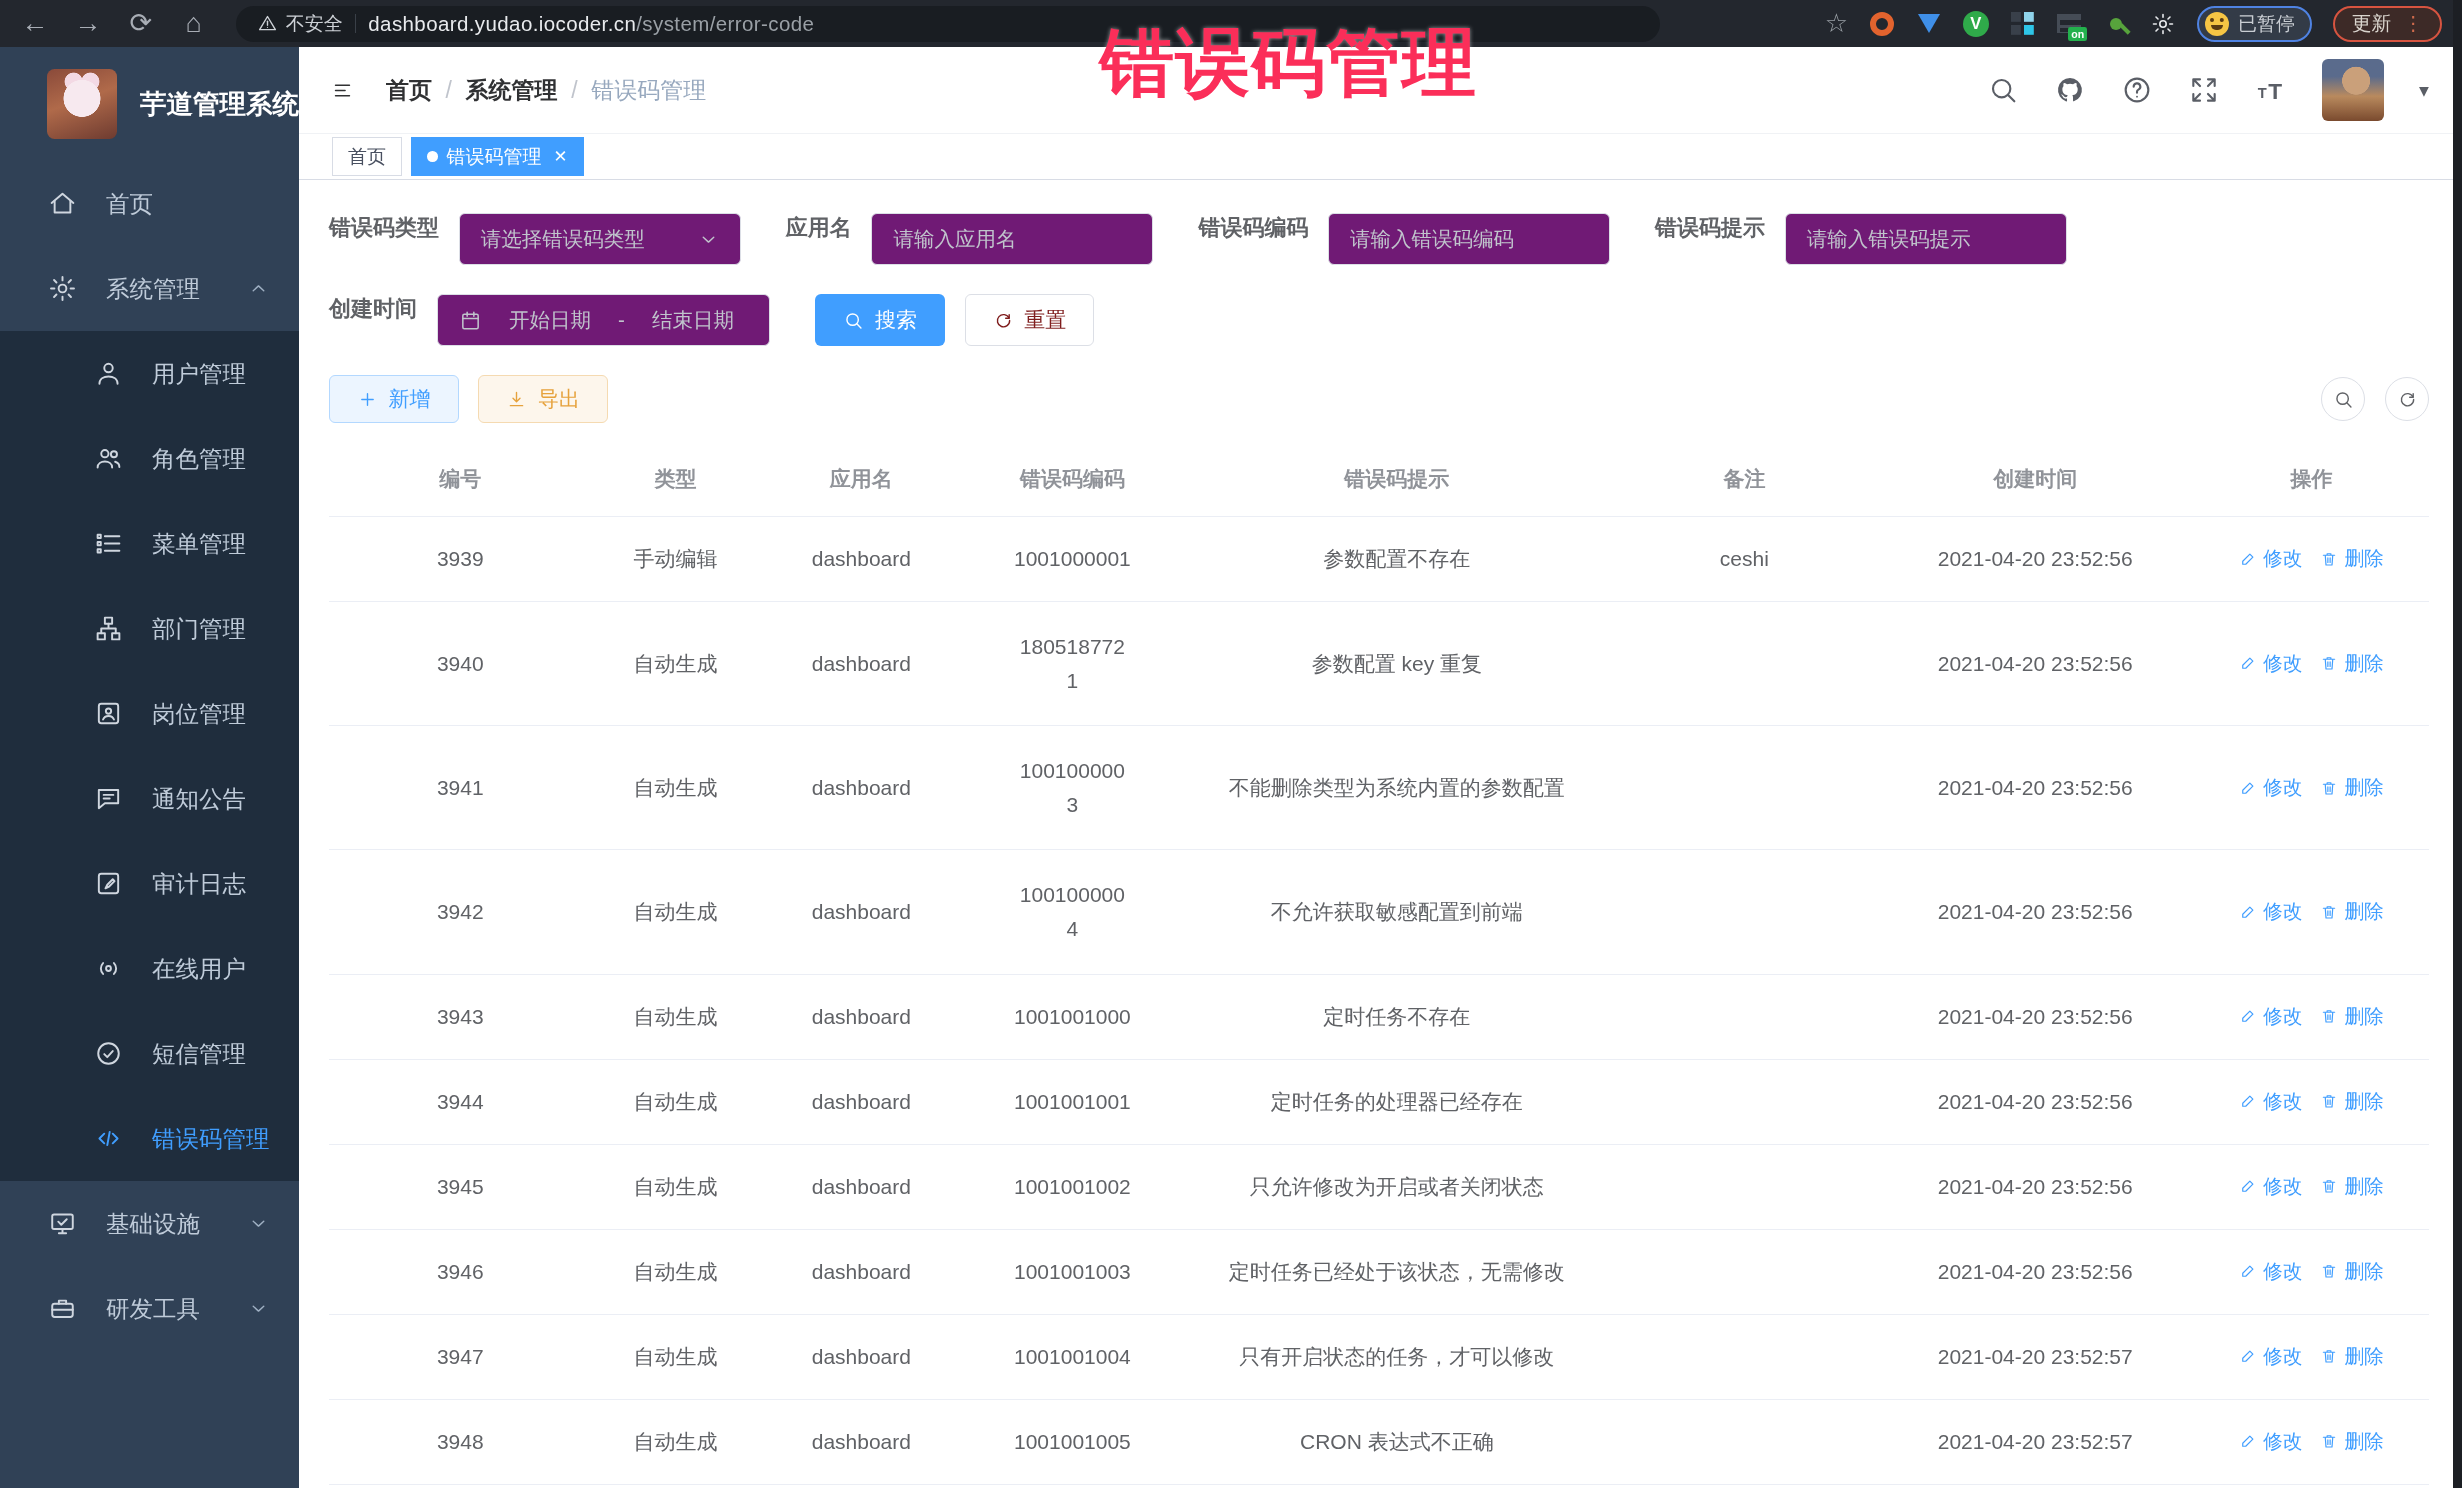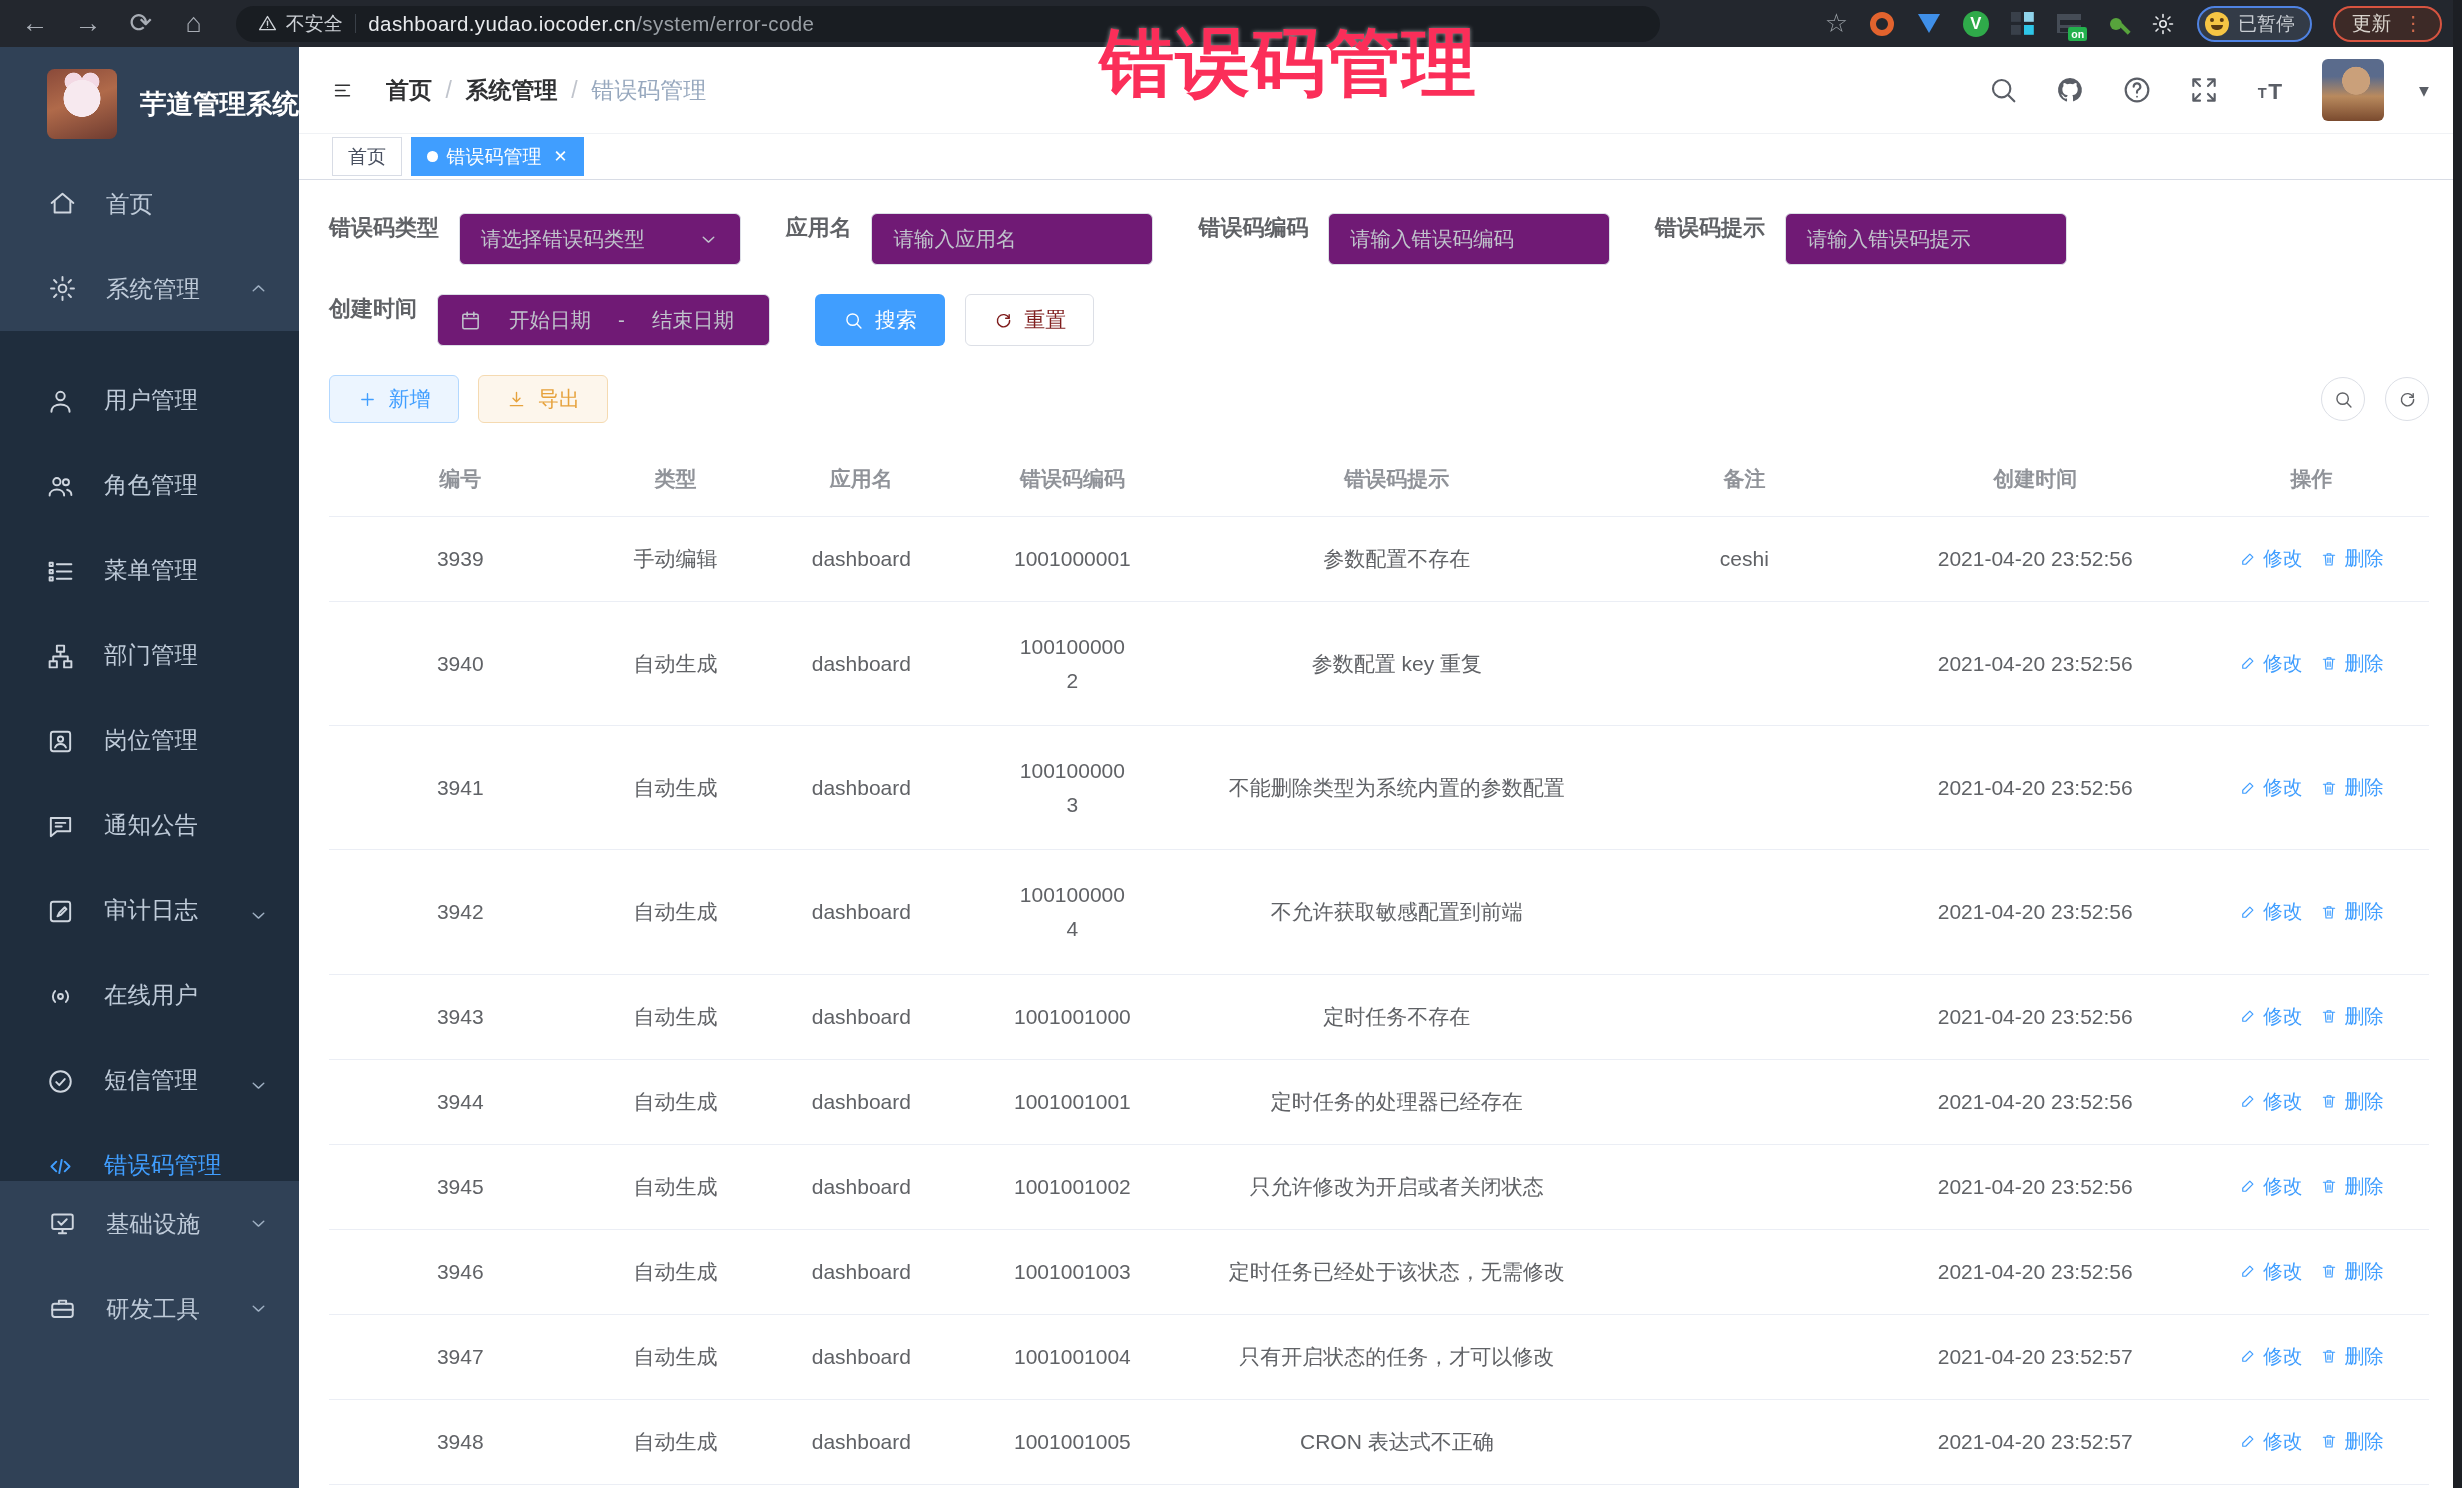--- a/index.html
+++ b/index.html
@@ -49,21 +49,21 @@
   .sidebar{position:absolute;left:0;top:47px;width:299px;height:1441px;background:#304156;z-index:3;}
   .logo-row{height:114px;display:flex;align-items:center;padding-left:47px;gap:23px;}
   .logo-img{width:70px;height:70px;border-radius:7.6px;background:
      radial-gradient(circle at 50% 42%,#f7e9ef 0 34%,transparent 35%),
      radial-gradient(circle at 38% 18%,#f3d9e4 0 12%,transparent 13%),
      radial-gradient(circle at 62% 18%,#f3d9e4 0 12%,transparent 13%),
      linear-gradient(160deg,#8a4a3a 0%,#b06a4a 45%,#6e3b30 100%);}
   .app-title{color:#fff;font-size:26.5px;font-weight:700;}
   .menu-item{height:85px;display:flex;align-items:center;gap:29px;padding:0 30px 0 48px;color:#bfcbd9;font-size:23.5px;cursor:pointer;}
   .menu-item .mi{width:29px;height:29px;flex:none;color:#cfd6df;}
-  .menu-item.sub{background:#1f2d3d;padding-left:46px;align-items:flex-end;}
+  .menu-item.sub{background:#1f2d3d;padding-left:94px;}
   .menu-item.active{color:#409eff;}
   .menu-item.active .mi{color:#409eff;}
   .menu-item .chev{width:21px;height:21px;margin-left:auto;color:#9fb0c3;}
   .mlabel{white-space:nowrap;}
 
   
   .main{position:absolute;left:299px;top:47px;right:0;bottom:0;background:#fff;}
   .navbar{height:86px;display:flex;align-items:center;padding:0 33px;background:#fff;}
   .hamburger{width:32px;height:32px;color:#303133;}
   .crumbs{display:flex;align-items:center;gap:13.6px;margin-left:33px;font-size:23px;}
@@ -503,21 +503,21 @@
                 <svg class="ic " viewBox="0 0 24 24">
                   <path d="M4.5 7h15M9.5 7V5h5v2M7 7l1 13h8l1-13M10.5 10.5v6M13.5 10.5v6"></path>
                 </svg>
                 <span>删除</span>
               </a></td>
           </tr>
           <tr>
             <td>3940</td>
             <td>自动生成</td>
             <td>dashboard</td>
-            <td class="codecell"><span class="codewrap">1001000002</span></td>
+            <td class="codecell"><span class="codewrap">1805187721</span></td>
             <td>参数配置 key 重复</td>
             <td></td>
             <td>2021-04-20 23:52:56</td>
             <td class="ops"><a>
                 <svg class="ic " viewBox="0 0 24 24">
                   <path d="M14.5 5.5l4 4L9 19H5v-4z"></path>
                 </svg>
                 <span>修改</span>
               </a><a>
                 <svg class="ic " viewBox="0 0 24 24">

